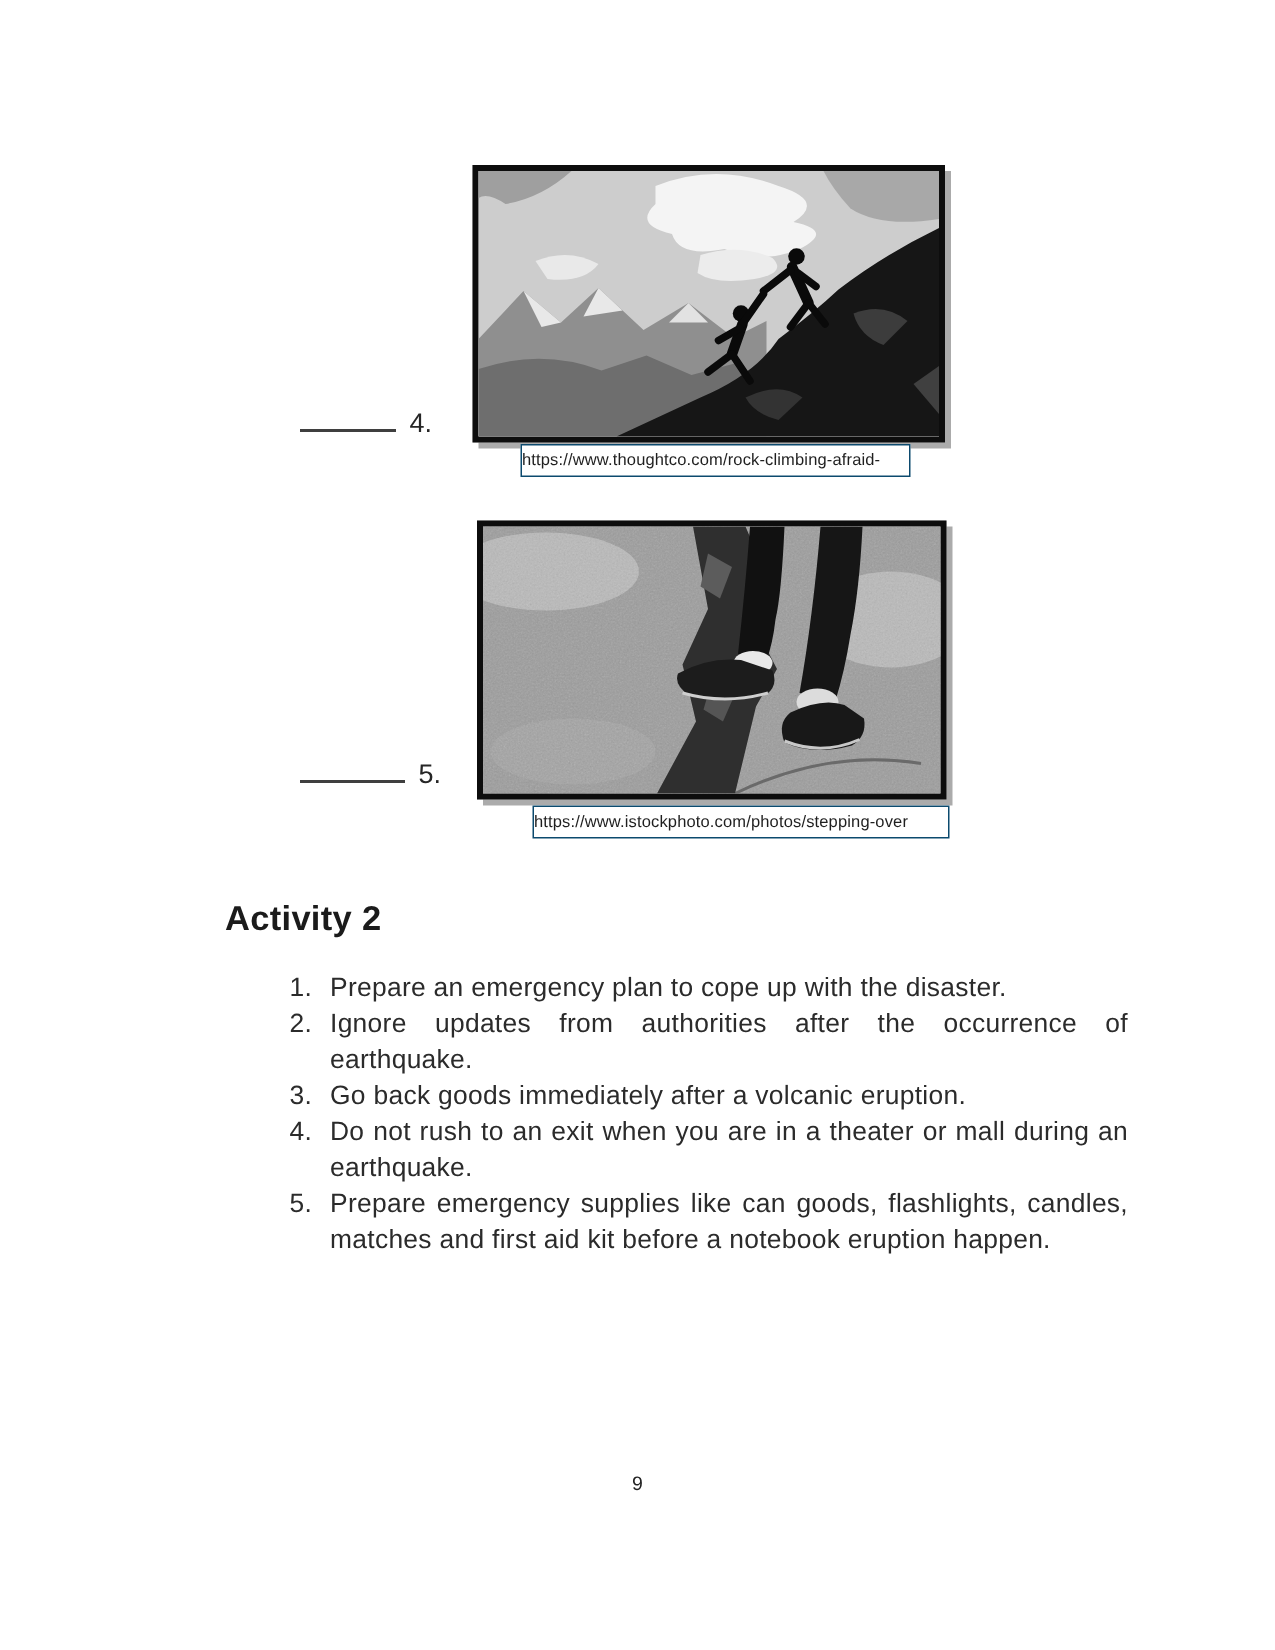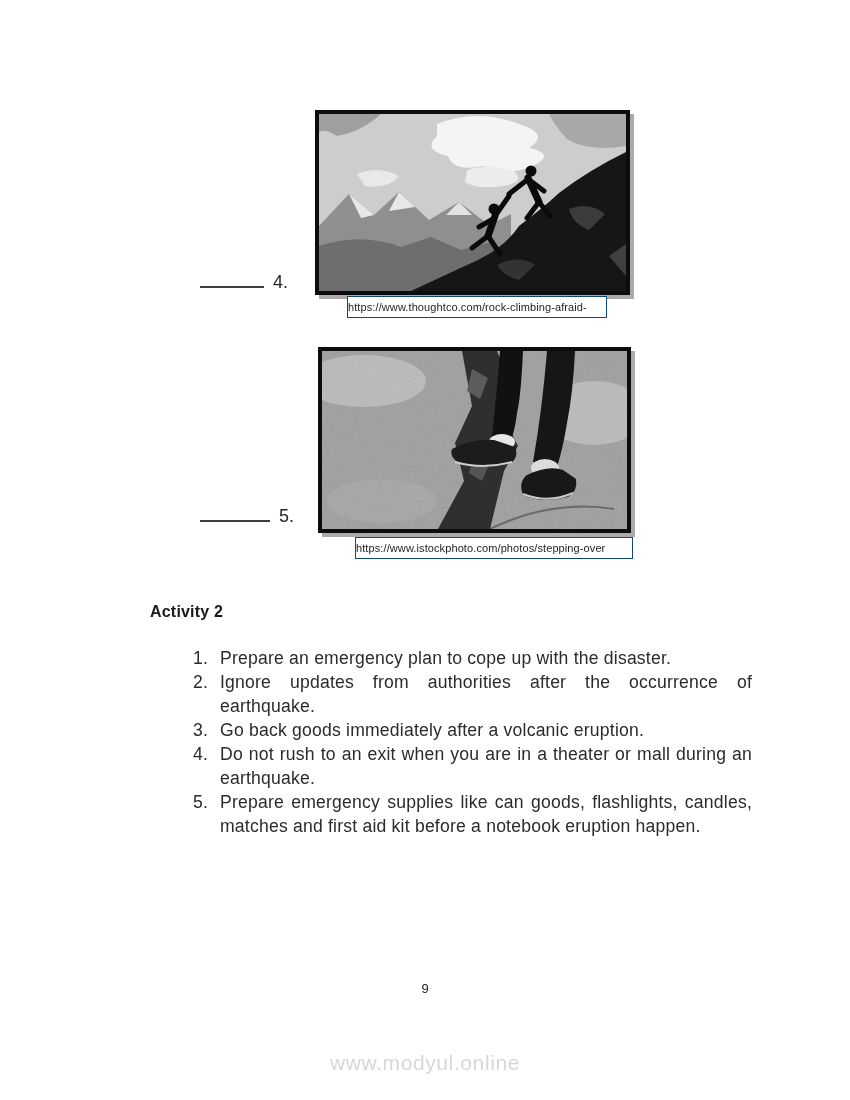--- a/index.html
+++ b/index.html
@@ -22,21 +22,21 @@
   .blank .line{
     display:inline-block;width:64px;height:17px;
     border-bottom:2px solid #3f3f3f;
   }
   .blank .num{margin-left:9px;}
   .content{
     position:absolute;left:148px;top:600px;width:604px;
     font-size:17.6px;line-height:24px;letter-spacing:0.2px;
   }
   .activity-title{
-    font-size:16px;font-weight:bold;color:#1b1b1b;
+    font-size:23px;font-weight:bold;color:#1b1b1b;
     margin:0 0 22px 2px;letter-spacing:0.2px;
   }
   .instructions{margin:0;text-align:justify;text-indent:50px;}
   .statements{list-style:none;margin:1px 0 0 45px;padding:0;}
   .statement{display:flex;}
   .snum{flex:none;width:27px;}
   .stext{flex:1;text-align:justify;}
   .pagenum{
     position:absolute;top:981px;left:0;width:850px;
     text-align:center;font-size:13px;color:#222;
@@ -145,14 +145,13 @@
         <span class="stext">Do not rush to an exit when you are in a theater or mall during an earthquake.</span>
       </li>
       <li class="statement">
         <span class="snum">5.</span>
         <span class="stext">Prepare emergency supplies like can goods, flashlights, candles, matches and first aid kit before a notebook eruption happen.</span>
       </li>
     </ol>
   </div>
 
   <div class="pagenum">9</div>
-  <div class="watermark">www.modyul.online</div>
 </div>
 
 </body></html>

